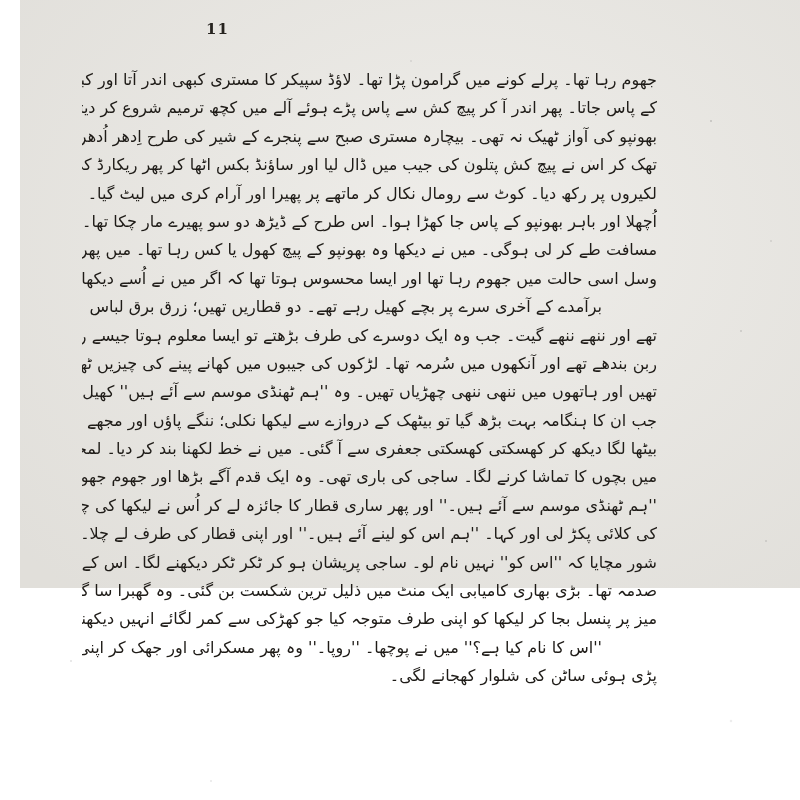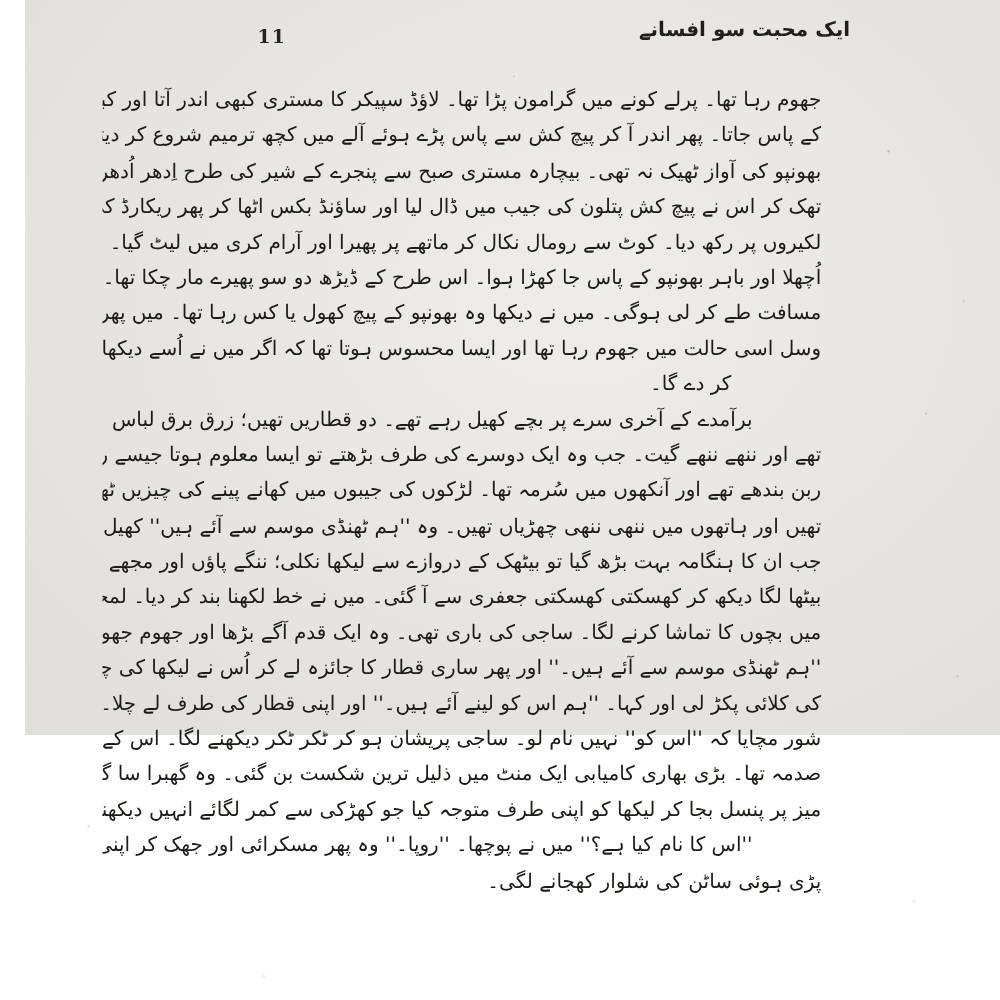--- a/index.html
+++ b/index.html
@@ -88,31 +88,29 @@
     text-align-last: right;
     padding-right: 55px;
   }
 </style>
 </head>
 <body>
 
 <div class="scan-page">
   <div class="scan-noise"></div>
   <div class="page-number">11</div>
-  <div class="book-title">ایک محبت سو افسانے</div>
   <div class="body-text" id="body-text">
       <div class="line justify" dir="rtl">جھوم رہا تھا۔ پرلے کونے میں گرامون پڑا تھا۔ لاؤڈ سپیکر کا مستری کبھی اندر آتا اور کبھی باہر بھونپو</div>
       <div class="line justify" dir="rtl">کے پاس جاتا۔ پھر اندر آ کر پیچ کش سے پاس پڑے ہوئے آلے میں کچھ ترمیم شروع کر دیتا۔</div>
       <div class="line justify" dir="rtl">بھونپو کی آواز ٹھیک نہ تھی۔ بیچارہ مستری صبح سے پنجرے کے شیر کی طرح اِدھر اُدھر حرکت کر رہا تھا۔</div>
       <div class="line justify" dir="rtl">تھک کر اس نے پیچ کش پتلون کی جیب میں ڈال لیا اور ساؤنڈ بکس اٹھا کر پھر ریکارڈ کی شروع کی</div>
       <div class="line justify" dir="rtl">لکیروں پر رکھ دیا۔ کوٹ سے رومال نکال کر ماتھے پر پھیرا اور آرام کری میں لیٹ گیا۔ اچانک پھر</div>
       <div class="line justify" dir="rtl">اُچھلا اور باہر بھونپو کے پاس جا کھڑا ہوا۔ اس طرح کے ڈیڑھ دو سو پھیرے مار چکا تھا۔ میل بھری</div>
       <div class="line justify" dir="rtl">مسافت طے کر لی ہوگی۔ میں نے دیکھا وہ بھونپو کے پیچ کھول یا کس رہا تھا۔ میں پھر خط لکھنے لگا۔</div>
       <div class="line justify" dir="rtl">وسل اسی حالت میں جھوم رہا تھا اور ایسا محسوس ہوتا تھا کہ اگر میں نے اُسے دیکھا تو وہ بجنا شروع</div>
-      <div class="line end-indent" dir="rtl">کر دے گا۔</div>
       <div class="line start-indent" dir="rtl">برآمدے کے آخری سرے پر بچے کھیل رہے تھے۔ دو قطاریں تھیں؛ زرق برق لباس</div>
       <div class="line justify" dir="rtl">تھے اور ننھے ننھے گیت۔ جب وہ ایک دوسرے کی طرف بڑھتے تو ایسا معلوم ہوتا جیسے رنگ برنگی</div>
       <div class="line justify" dir="rtl">ربن بندھے تھے اور آنکھوں میں سُرمہ تھا۔ لڑکوں کی جیبوں میں کھانے پینے کی چیزیں ٹھسی ہوئی</div>
       <div class="line justify" dir="rtl">تھیں اور ہاتھوں میں ننھی ننھی چھڑیاں تھیں۔ وہ ''ہم ٹھنڈی موسم سے آئے ہیں'' کھیل رہے تھے۔</div>
       <div class="line justify" dir="rtl">جب ان کا ہنگامہ بہت بڑھ گیا تو بیٹھک کے دروازے سے لیکھا نکلی؛ ننگے پاؤں اور مجھے جعفری میں</div>
       <div class="line justify" dir="rtl">بیٹھا لگا دیکھ کر کھسکتی کھسکتی جعفری سے آ گئی۔ میں نے خط لکھنا بند کر دیا۔ لمحہ بھر کے لیے اُسے دیکھ کر</div>
       <div class="line justify" dir="rtl">میں بچوں کا تماشا کرنے لگا۔ ساجی کی باری تھی۔ وہ ایک قدم آگے بڑھا اور جھوم جھوم کر گانے لگا۔</div>
       <div class="line justify" dir="rtl">''ہم ٹھنڈی موسم سے آئے ہیں۔'' اور پھر ساری قطار کا جائزہ لے کر اُس نے لیکھا کی چھوٹی بہن</div>
       <div class="line justify" dir="rtl">کی کلائی پکڑ لی اور کہا۔ ''ہم اس کو لینے آئے ہیں۔'' اور اپنی قطار کی طرف لے چلا۔ مخالفوں نے</div>
       <div class="line justify" dir="rtl">شور مچایا کہ ''اس کو'' نہیں نام لو۔ ساجی پریشان ہو کر ٹکر ٹکر دیکھنے لگا۔ اس کے لیے یہ بہت بڑا</div>

